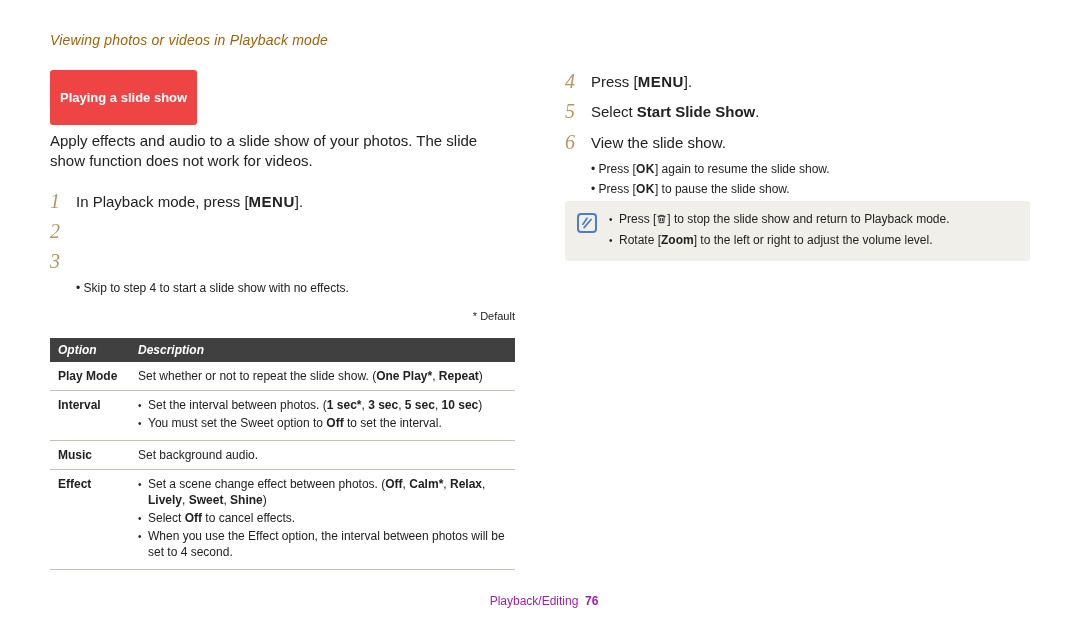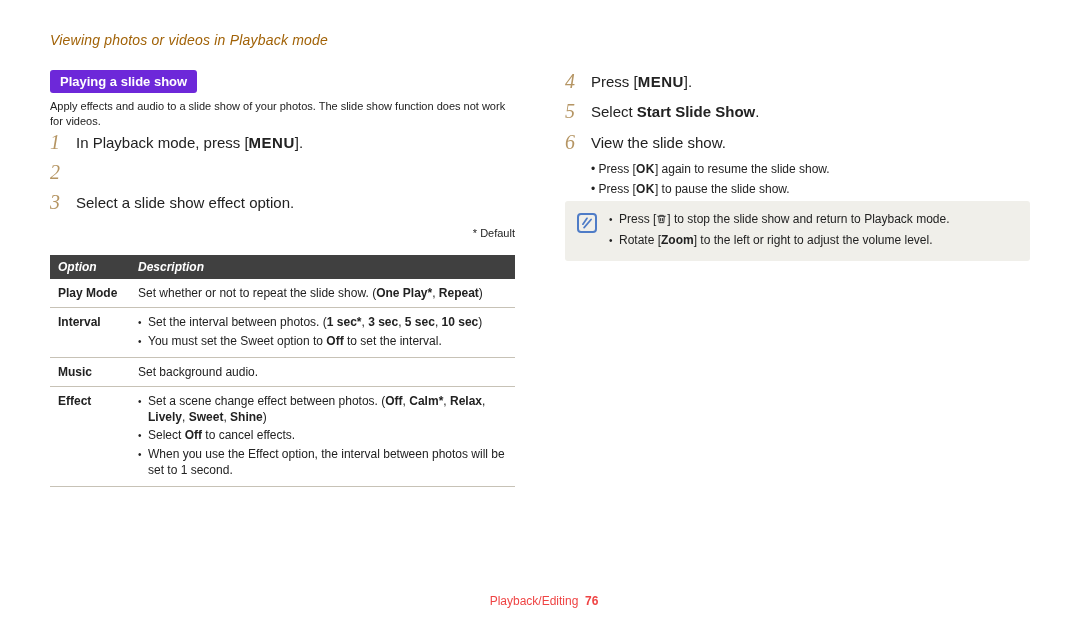--- a/index.html
+++ b/index.html
@@ -11,29 +11,29 @@
       color: #222;
       padding: 32px 50px 0 50px;
       position: relative;
       background: #fff;
     }
     .header-title { font-size: 14px; color: #a16207; font-style: italic; letter-spacing: 0.2px; margin-bottom: 22px; }
     .columns { display: flex; gap: 50px; }
     .col { flex: 1; }
     .badge {
       display: inline-block;
-      background: #6d28d9;
+      background: #ef4444;
       color: #fff;
       font-weight: 600;
-      padding: 4px 10px;
+      padding: 20px 10px;
       border-radius: 3px;
       font-size: 13px;
       margin-bottom: 6px;
     }
-    .intro { font-size: 11px; line-height: 1.35; margin-bottom: 2px; }
+    .intro { font-size: 15px; line-height: 1.35; margin-bottom: 18px; }
     .step { display: flex; align-items: flex-start; margin-bottom: 8px; }
     .step-num {
       font-family: Georgia, 'Times New Roman', serif;
       font-style: italic;
       font-size: 20px;
       color: #b59563;
       width: 26px;
       flex-shrink: 0;
       line-height: 1.1;
     }
@@ -82,21 +82,21 @@
     .note-line { padding-left: 10px; position: relative; margin-bottom: 2px;}
     .note-line::before { content: "•"; position: absolute; left: 0; font-size: 10px; top:2px;}
     .trash-icon { display:inline-block; vertical-align: -2px; }
 
     .footer {
       position: absolute;
       bottom: 22px;
       left: 8px; right: 0;
       text-align: center;
       font-size: 12px;
-      color: #ef4444;
+      color: #a21caf;
     }
     .footer .pnum { font-weight: 700; }
     b { font-weight: 700; }
   </style>
 </head>
 <body>
 
 <div class="header-title">Viewing photos or videos in Playback mode</div>
 
 <div class="columns">
@@ -111,22 +111,22 @@
         <span>In Playback mode, press [</span><span class="menuword">MENU</span><span>].</span>
       </div>
     </div>
 
     <div class="step">
       <div class="step-num">2</div>
     </div>
 
     <div class="step">
       <div class="step-num">3</div>
-      <div class="step-text">Select a slide show effect option.</div>
-    </div>
+    </div>
+    <div class="substep">Skip to step 4 to start a slide show with no effects.</div>
 
     <div class="default-note">* Default</div>
 
     <table class="optiontable">
       <thead>
         <tr>
           <th>Option</th>
           <th>Description</th>
         </tr>
       </thead>
@@ -154,21 +154,21 @@
         </tr>
         <tr>
           <td>Effect</td>
           <td>
             <div class="cell-bullet">
               <span>Set a scene change effect between photos. (</span><b>Off</b><span>, </span><b>Calm*</b><span>, </span><b>Relax</b><span>, </span><b>Lively</b><span>, </span><b>Sweet</b><span>, </span><b>Shine</b><span>)</span>
             </div>
             <div class="cell-bullet">
               <span>Select </span><b>Off</b><span> to cancel effects.</span>
             </div>
-            <div class="cell-bullet">When you use the Effect option, the interval between photos will be set to 1 second.</div>
+            <div class="cell-bullet">When you use the Effect option, the interval between photos will be set to 4 second.</div>
           </td>
         </tr>
       </tbody>
     </table>
   </div>
 
   <div class="col">
     <div class="step">
       <div class="step-num">4</div>
       <div class="step-text">

